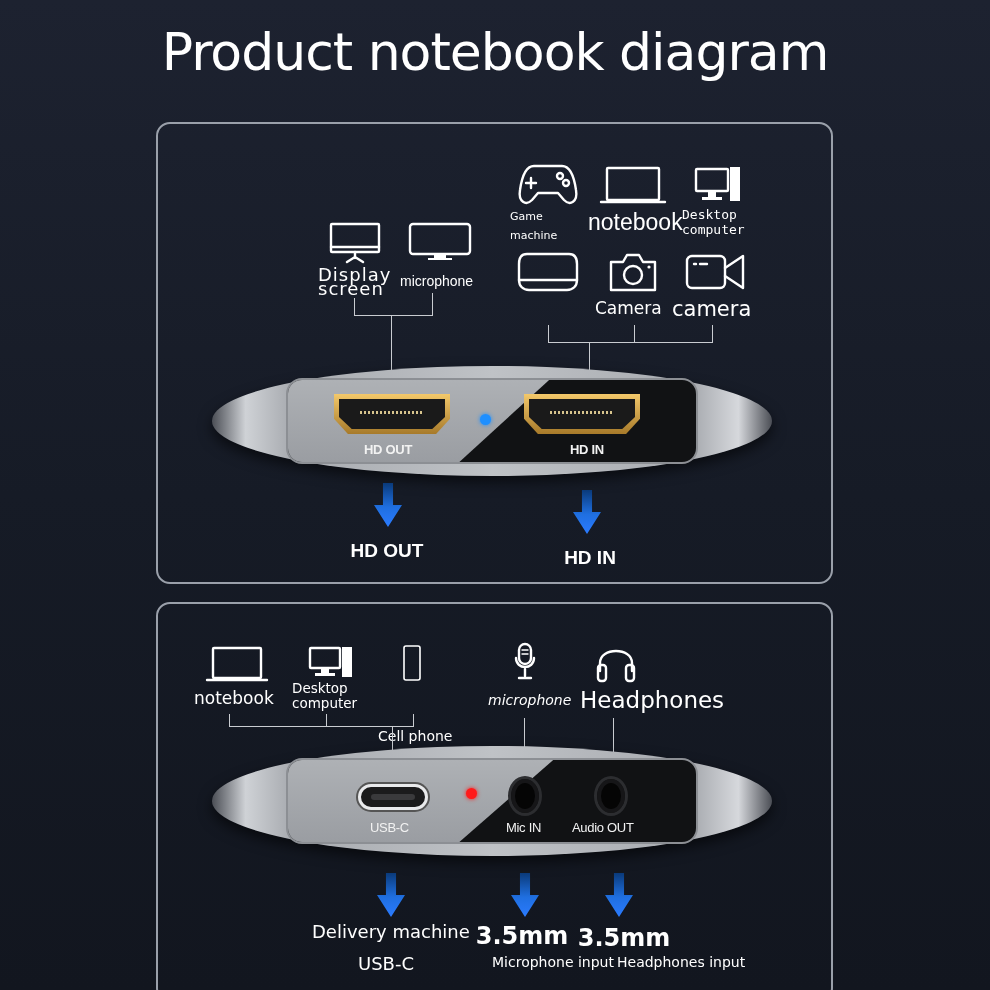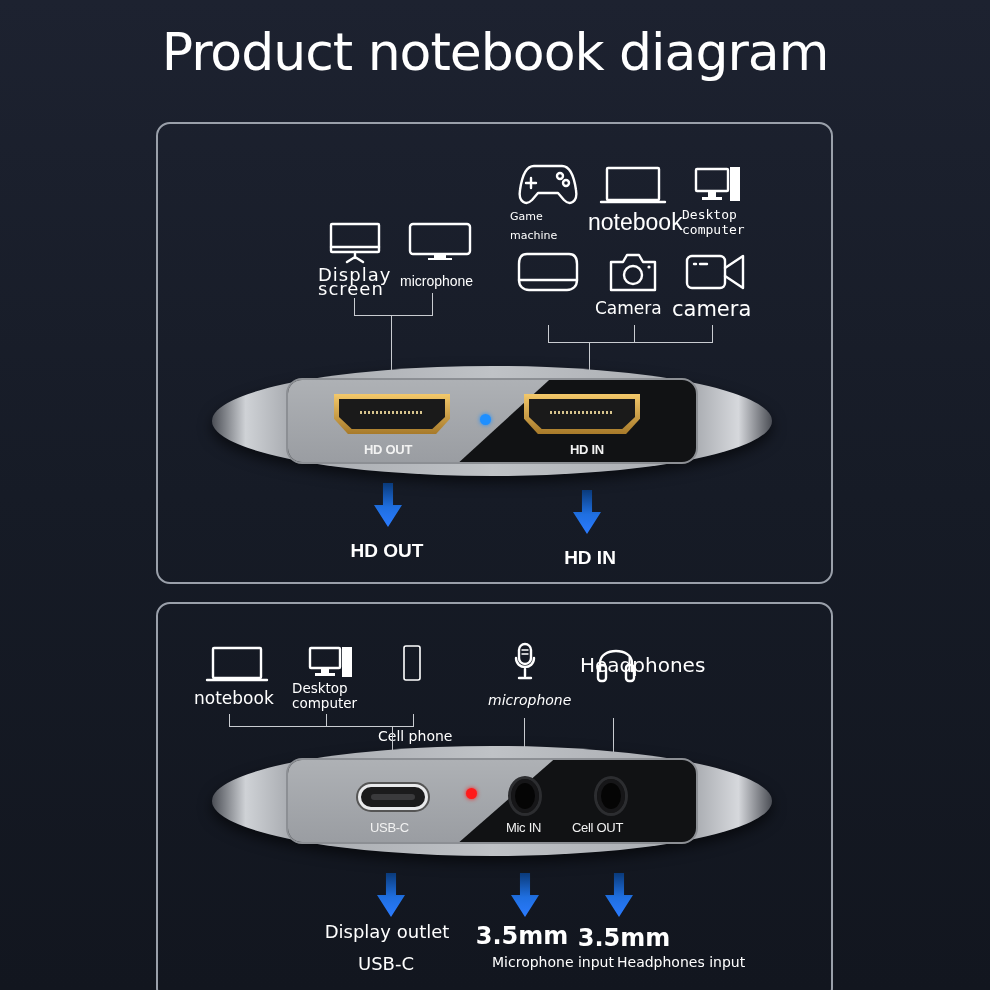--- a/index.html
+++ b/index.html
@@ -207,40 +207,40 @@
   <rect x="6" y="2" width="12" height="20" rx="6"></rect>
     <path d="M3 16 C3 28 21 28 21 16 M12 27 V34 M6 36 H18"></path>
     <path d="M9 8 H15 M9 12 H15" style="stroke-width:1.4"></path>
 </svg>
 <div class="abs lbl s" style="left:488px; top:693px; width:90px; font-family:'DejaVu Sans',sans-serif;font-style:italic;">microphone</div>
 <svg class="ic" style="left:595px; top:641px;" width="42" height="42" viewBox="0 0 42 42">
   <path d="M5 30 V22 C5 6 37 6 37 22 V30"></path>
     <rect x="3" y="24" width="8" height="16" rx="3"></rect>
     <rect x="31" y="24" width="8" height="16" rx="3"></rect>
 </svg>
-<div class="abs lbl m" style="left:580px; top:653px; width:112px; font-family:'DejaVu Sans',sans-serif; font-size:20px;">Headphones</div>
+<div class="abs lbl m" style="left:580px; top:687px; width:112px; font-family:'DejaVu Sans',sans-serif; font-size:23px;">Headphones</div>
 
 <div class="abs line" style="left:524px; top:718px; width:1px; height:52px;"></div>
 <div class="abs line" style="left:613px; top:718px; width:1px; height:52px;"></div>
 
 <div class="abs device" style="left:212px; top:746px;">
   <div class="face">
     <div class="light" style="clip-path:polygon(0 0,65% 0,42% 100%,0 100%);"></div>
     <div class="usbc" style="left:70px; top:24px;"></div>
     <div class="led" style="left:178px; top:28px; background:#ff1a1a; box-shadow:0 0 4px #ff1a1a;"></div>
     <div class="jack" style="left:220px; top:16px;"></div>
     <div class="jack" style="left:306px; top:16px;"></div>
     <div class="port-lbl" style="left:82px; top:60px; font-weight:400;">USB-C</div>
     <div class="port-lbl" style="left:218px; top:60px; font-weight:400;">Mic IN</div>
-    <div class="port-lbl" style="left:284px; top:60px; font-weight:400;">Cell OUT</div>
+    <div class="port-lbl" style="left:284px; top:60px; font-weight:400;">Audio OUT</div>
   </div>
 </div>
 
 <div class="arrow" style="left:377px; top:873px;"></div>
 <div class="arrow" style="left:511px; top:873px;"></div>
 <div class="arrow" style="left:605px; top:873px;"></div>
 
-<div class="abs cap reg" style="left:312px; top:921px; width:150px;">Display outlet</div>
+<div class="abs cap reg" style="left:312px; top:921px; width:150px;">Delivery machine</div>
 <div class="abs cap reg" style="left:336px; top:953px; width:100px;">USB-C</div>
 <div class="abs cap big" style="left:470px; top:922px; width:104px;">3.5mm</div>
 <div class="abs cap sm" style="left:449px; top:954px; width:130px; font-size:14px;">Microphone input</div>
 <div class="abs cap big" style="left:572px; top:924px; width:104px;">3.5mm</div>
 <div class="abs cap sm" style="left:578px; top:954px; width:124px; font-size:14px;">Headphones input</div>
 
 </body></html>

